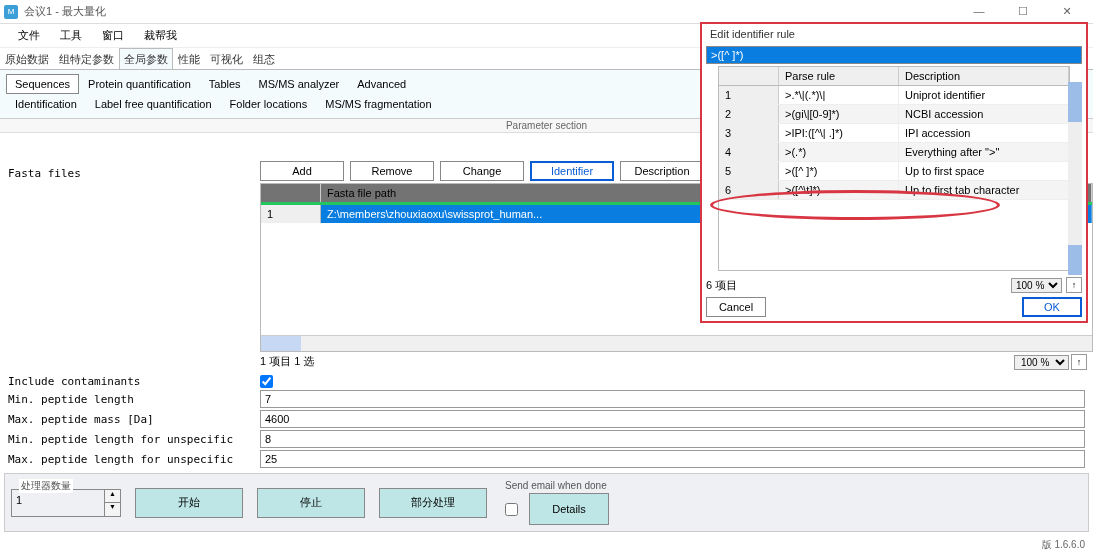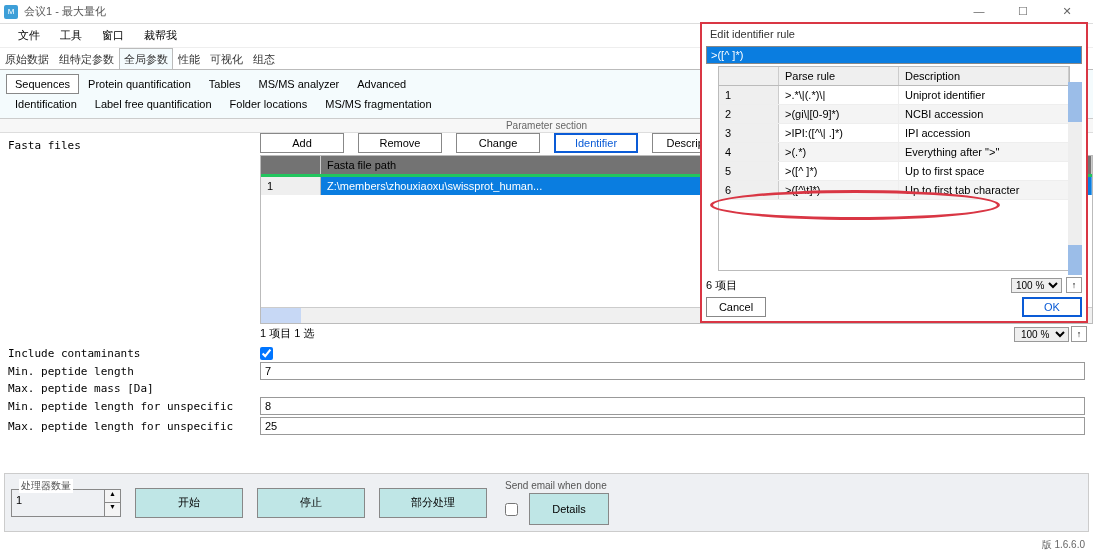--- a/index.html
+++ b/index.html
@@ -15,25 +15,25 @@
 
 .tabs-main { height: 22px; display: flex; border-bottom: 1px solid #bbb; }
 .tabs-main .tab { padding: 3px 4px; border: 1px solid transparent; border-bottom: none; color:#333;}
 .tabs-main .tab.active { background: #f4fbfd; border-color: #bbb; }
 
 .subtabs { background: #f4fbfd; padding: 4px 6px; display: flex; flex-wrap: wrap; gap: 0; border-bottom:1px solid #ccc;}
 .subtabs .st { padding: 3px 8px; border:1px solid transparent;}
 .subtabs .st.active { border: 1px solid #888; background:#fff;}
 
 .param-label { text-align: center; background: #f7f7f7; font-size: 10px; color: #666; padding: 1px 0; border-bottom:1px solid #ddd;}
-.fasta-section { display: flex; }
+.fasta-section { display: flex; margin-top: 28px; }
 .fasta-left { width: 260px; padding: 6px 8px; font-family: Consolas, monospace; }
 .fasta-right { flex: 1; }
 
-.btnrow { display: flex; gap: 14px; padding: 0 0 2px 0; }
+.btnrow { display: flex; gap: 6px; padding: 0 0 2px 0; }
 .btnrow button { width: 84px; height: 20px; background: #fff; border: 1px solid #888; }
 .btnrow button.ident { border: 2px solid #0a5bd6; color:#0a5bd6; font-weight:500;}
 
 .grid { border: 1px solid #bbb; }
 .grid-head { display: flex; background: #737373; border-bottom:3px solid #22c55e;}
 .grid-head .gh { padding: 3px 6px; border-right: 1px solid #ccc; font-weight: 400; }
 .w-idx{width:60px;} .w-path{flex:1;} .w-ex{width:60px;} .w-idr{width:90px;}
 .grid-row { display: flex; background: #0a7de0; color: #fff; }
 .grid-row .gc { padding: 3px 6px; border-right: 1px solid rgba(255,255,255,0.3); white-space:nowrap; overflow:hidden;}
 .grid-row .gc.idx{background:#efefef;color:#000;border-right:1px solid #bbb;}
@@ -178,20 +178,21 @@
   <div class="frow">
     <span class="lbl">Include contaminants</span>
     <input type="checkbox" checked="" style="">
   </div>
   <div class="frow">
     <span class="lbl">Min. peptide length</span>
     <input type="text" value="7" style="">
   </div>
   <div class="frow">
     <span class="lbl">Max. peptide mass [Da]</span>
+    <input type="text" value="4600" style="">
   </div>
   <div class="frow">
     <span class="lbl">Min. peptide length for unspecific</span>
     <input type="text" value="8" style="">
   </div>
   <div class="frow">
     <span class="lbl">Max. peptide length for unspecific</span>
     <input type="text" value="25" style="">
   </div>
 </div>

